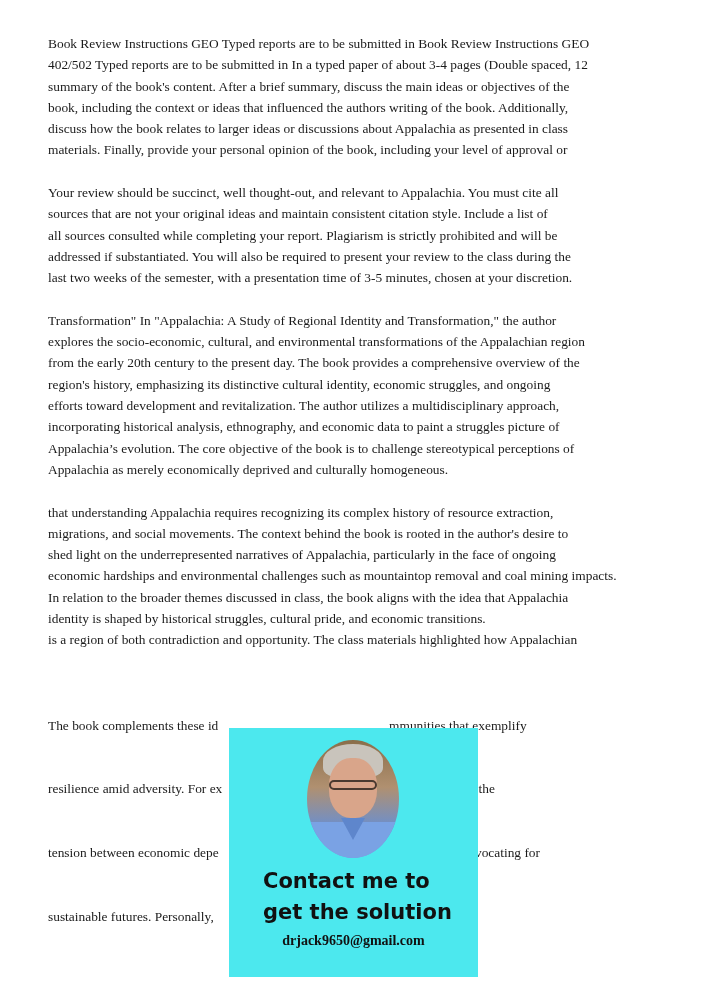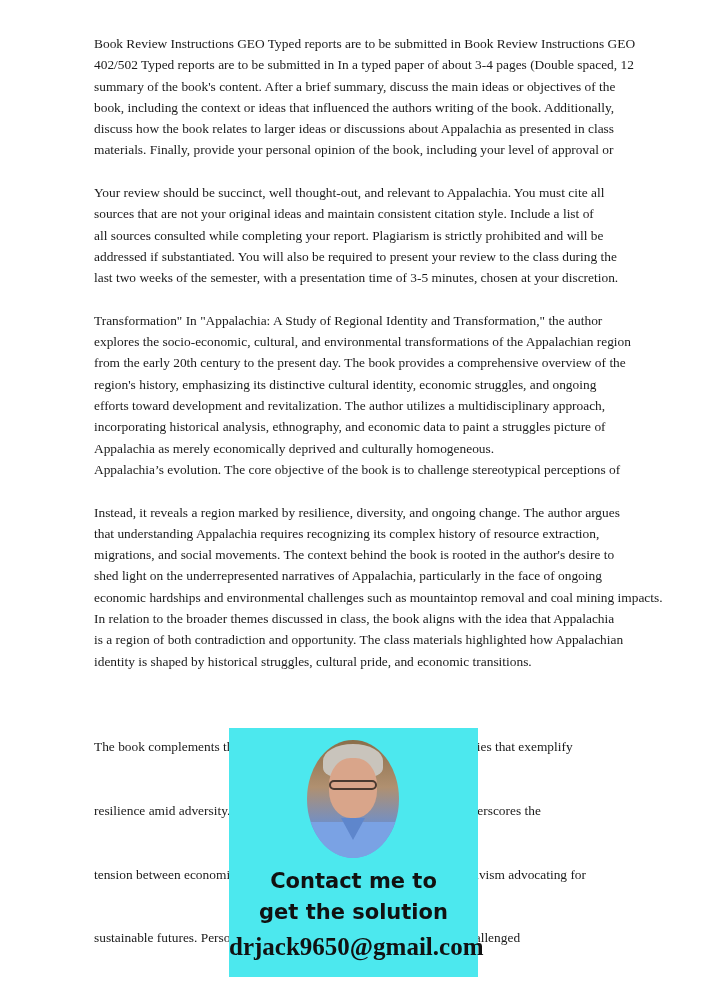--- a/index.html
+++ b/index.html
@@ -3,44 +3,44 @@
 <meta charset="utf-8">
 <style>
   html, body { margin: 0; padding: 0; background: #ffffff; }
   body { width: 708px; height: 1000px; position: relative; overflow: hidden; }
   .page {
     position: absolute; left: 48px; top: 33px; width: 620px;
     font-family: "Liberation Serif", "DejaVu Serif", serif;
     font-size: 13.4px; line-height: 21.3px; color: #1a1a1a;
   }
   .para { margin: 0 0 21.3px 0; }
-  .line { display: block; white-space: nowrap; margin-left: 46px; }
+  .line { display: block; white-space: nowrap; }
   .promo {
     position: absolute; left: 229px; top: 728px; width: 249px; height: 249px;
     background: #4ce8ee;
   }
   .avatar {
     position: absolute; left: 78px; top: 12px; width: 92px; height: 118px;
     border-radius: 50%; overflow: hidden;
     background: linear-gradient(180deg, #8a6e4a 0%, #b09070 40%, #6a8fd0 75%, #7aa0e0 100%);
   }
   .avatar .hair { position:absolute; left:16px; top:4px; width:60px; height:34px; border-radius:50% 50% 30% 30%; background:#c9c4bc; }
   .avatar .face { position:absolute; left:22px; top:18px; width:48px; height:60px; border-radius:45%; background:#d9a58a; }
   .avatar .glasses { position:absolute; left:22px; top:40px; width:48px; height:10px; border:2px solid #4a3a30; border-radius:5px; box-sizing:border-box; }
   .avatar .shirt { position:absolute; left:0; top:82px; width:92px; height:40px; background:#7aa2e4; }
   .avatar .collar { position:absolute; left:34px; top:78px; width:24px; height:22px; background:#5e86cc; clip-path: polygon(0 0, 100% 0, 50% 100%); }
   .promo-headline {
-    position: absolute; left: 0; width: 249px; top: 138px; text-align: center;
+    position: absolute; left: 0; width: 249px; top: 138px; text-align: left;
     font-family: "DejaVu Sans", "Liberation Sans", sans-serif; font-weight: bold;
-    font-size: 21px; line-height: 31px; color: #111;
+    font-size: 21px; line-height: 31px; color: #111; padding-left: 34px;
   }
   .promo-email {
     position: absolute; left: 0; width: 249px; top: 205px; text-align: center;
     font-family: "Liberation Serif", "DejaVu Serif", serif; font-weight: bold;
-    font-size: 25px; color: #111;
+    font-size: 14px; color: #111;
   }
 </style>
 </head>
 <body>
 
 <div class="page">
   <p class="para">
     <span class="line">Book Review Instructions GEO Typed reports are to be submitted in Book Review Instructions GEO</span>
     <span class="line">402/502 Typed reports are to be submitted in In a typed paper of about 3-4 pages (Double spaced, 12</span>
     <span class="line">summary of the book's content. After a brief summary, discuss the main ideas or objectives of the</span>
@@ -55,32 +55,31 @@
     <span class="line">addressed if substantiated. You will also be required to present your review to the class during the</span>
     <span class="line">last two weeks of the semester, with a presentation time of 3-5 minutes, chosen at your discretion.</span>
   </p>
   <p class="para">
     <span class="line">Transformation" In "Appalachia: A Study of Regional Identity and Transformation," the author</span>
     <span class="line">explores the socio-economic, cultural, and environmental transformations of the Appalachian region</span>
     <span class="line">from the early 20th century to the present day. The book provides a comprehensive overview of the</span>
     <span class="line">region's history, emphasizing its distinctive cultural identity, economic struggles, and ongoing</span>
     <span class="line">efforts toward development and revitalization. The author utilizes a multidisciplinary approach,</span>
     <span class="line">incorporating historical analysis, ethnography, and economic data to paint a struggles picture of</span>
+    <span class="line">Appalachia’s evolution. The core objective of the book is to challenge stereotypical perceptions of</span>
     <span class="line">Appalachia as merely economically deprived and culturally homogeneous.</span>
-    <span class="line">Appalachia’s evolution. The core objective of the book is to challenge stereotypical perceptions of</span>
   </p>
   <p class="para">
-    <span class="line">Instead, it reveals a region marked by resilience, diversity, and ongoing change. The author argues</span>
     <span class="line">that understanding Appalachia requires recognizing its complex history of resource extraction,</span>
     <span class="line">migrations, and social movements. The context behind the book is rooted in the author's desire to</span>
     <span class="line">shed light on the underrepresented narratives of Appalachia, particularly in the face of ongoing</span>
     <span class="line">economic hardships and environmental challenges such as mountaintop removal and coal mining impacts.</span>
     <span class="line">In relation to the broader themes discussed in class, the book aligns with the idea that Appalachia</span>
+    <span class="line">identity is shaped by historical struggles, cultural pride, and economic transitions.</span>
     <span class="line">is a region of both contradiction and opportunity. The class materials highlighted how Appalachian</span>
-    <span class="line">identity is shaped by historical struggles, cultural pride, and economic transitions.</span>
   </p>
   <p class="para" style="white-space:pre;">
     <span class="line" style="white-space:pre;">The book complements these id                                                   mmunities that exemplify</span>
     <span class="line" style="white-space:pre;">resilience amid adversity. For ex                                                   ies underscores the</span>
     <span class="line" style="white-space:pre;">tension between economic depe                                                   nity activism advocating for</span>
     <span class="line" style="white-space:pre;">sustainable futures. Personally,                                                   ng. It challenged</span>
     
     
     
   </p>

